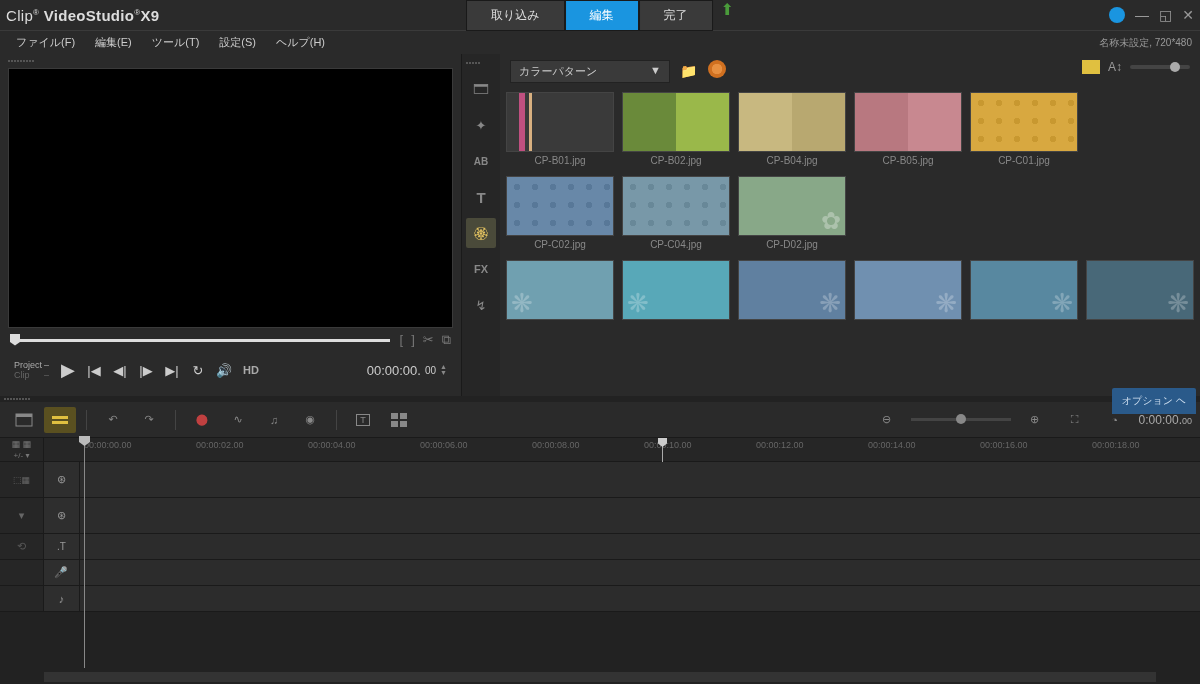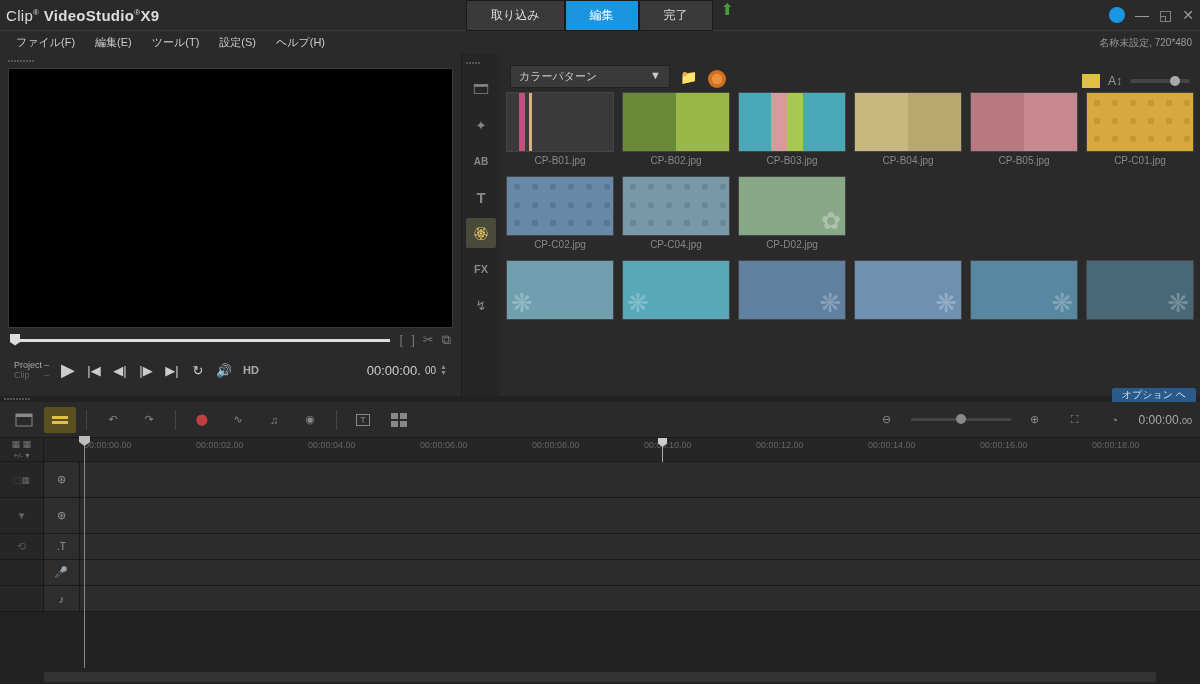--- a/index.html
+++ b/index.html
@@ -36,37 +36,37 @@
 .hd-badge{color:#aaa;font-size:11px;font-weight:bold;margin-left:4px}
 .timecode{margin-left:auto;font-family:monospace;color:#ccc;font-size:13px;display:flex;align-items:center;gap:4px}
 .timecode .small{font-size:10px}
 .tc-spin{display:flex;flex-direction:column;font-size:7px;line-height:6px;color:#888}
 .library-pane{flex:1;background:#2a2a2a;display:flex;border-left:1px solid #1a1a1a}
 .lib-sidebar{width:38px;background:#262626;display:flex;flex-direction:column;padding-top:8px;gap:6px;align-items:center}
 .lib-tab{width:30px;height:30px;display:flex;align-items:center;justify-content:center;cursor:pointer;color:#888;font-size:13px;border-radius:2px}
 .lib-tab.active{background:#4a4a3a;color:#e0c060}
 .lib-tab svg{width:18px;height:18px}
 .lib-content{flex:1;display:flex;flex-direction:column;padding:6px}
-.lib-toolbar{height:28px;display:flex;align-items:flex-end;gap:8px;padding:0 4px}
+.lib-toolbar{height:28px;display:flex;align-items:flex-start;gap:8px;padding:0 4px}
 .dropdown{background:#3a3a3a;border:1px solid #222;padding:3px 8px;width:160px;display:flex;justify-content:space-between;cursor:pointer;font-size:11px;color:#ccc}
 .folder-btn,.pizza-btn{width:22px;height:22px;cursor:pointer;display:flex;align-items:center;justify-content:center}
 .folder-btn{color:#999;font-size:14px}
 .pizza-btn{background:radial-gradient(circle,#e89040 40%,#d07020 41%);border-radius:50%;width:18px;height:18px}
 .lib-right-tools{margin-left:auto;display:flex;gap:8px;align-items:center}
 .view-btn{width:18px;height:14px;cursor:pointer}
 .view-btn.thumb{background:#e0c040}
 .sort-btn{color:#999;font-size:12px}
 .zoom-slider{width:60px;height:4px;background:#444;position:relative;border-radius:2px}
 .zoom-slider i{position:absolute;width:10px;height:10px;background:#aaa;border-radius:50%;top:-3px;left:40px}
 .thumb-grid{flex:1;overflow:hidden;padding:4px 0}
 .thumb-row{display:flex;gap:8px;margin-bottom:4px}
 .thumb-item{width:108px;cursor:pointer}
 .thumb-img{width:108px;height:60px;border:1px solid #444}
 .thumb-label{text-align:center;font-size:10px;color:#888;padding:3px 0 6px}
-.options-tab{position:absolute;right:4px;top:388px;background:#2a5a8a;color:#cde;padding:0 10px;font-size:10px;border-radius:2px 2px 0 0;cursor:pointer}
+.options-tab{position:absolute;right:4px;top:388px;background:#2a5a8a;color:#cde;padding:6px 10px;font-size:10px;border-radius:2px 2px 0 0;cursor:pointer}
 .timeline{height:288px;background:#222;display:flex;flex-direction:column}
 .tl-toolbar{height:36px;background:#2a2a2a;display:flex;align-items:center;padding:0 8px;gap:4px;border-bottom:1px solid #1a1a1a}
 .tl-btn{width:32px;height:26px;display:flex;align-items:center;justify-content:center;cursor:pointer;color:#888;border-radius:2px}
 .tl-btn.active{background:#5a5020}
 .tl-btn.active svg,.tl-btn.active{color:#e0c040}
 .tl-sep{width:1px;height:20px;background:#444;margin:0 6px}
 .tl-right{margin-left:auto;display:flex;align-items:center;gap:8px}
 .tl-zoom-track{width:100px;height:3px;background:#444;position:relative}
 .tl-zoom-track i{position:absolute;width:10px;height:10px;background:#888;border-radius:50%;top:-4px;left:45px}
 .tl-timecode{font-family:monospace;color:#aaa;font-size:12px}
@@ -245,24 +245,20 @@
           <div class="thumb-row">
             <div class="thumb-item">
               <div class="thumb-img p-b01"></div>
               <div class="thumb-label">CP-B01.jpg</div>
             </div>
             <div class="thumb-item">
               <div class="thumb-img p-b02"></div>
               <div class="thumb-label">CP-B02.jpg</div>
             </div>
             <div class="thumb-item">
-              <div class="thumb-img p-b03"></div>
-              <div class="thumb-label">CP-B03.jpg</div>
-            </div>
-            <div class="thumb-item">
               <div class="thumb-img p-b04"></div>
               <div class="thumb-label">CP-B04.jpg</div>
             </div>
             <div class="thumb-item">
               <div class="thumb-img p-b05"></div>
               <div class="thumb-label">CP-B05.jpg</div>
             </div>
             <div class="thumb-item">
               <div class="thumb-img p-c01"></div>
               <div class="thumb-label">CP-C01.jpg</div>

